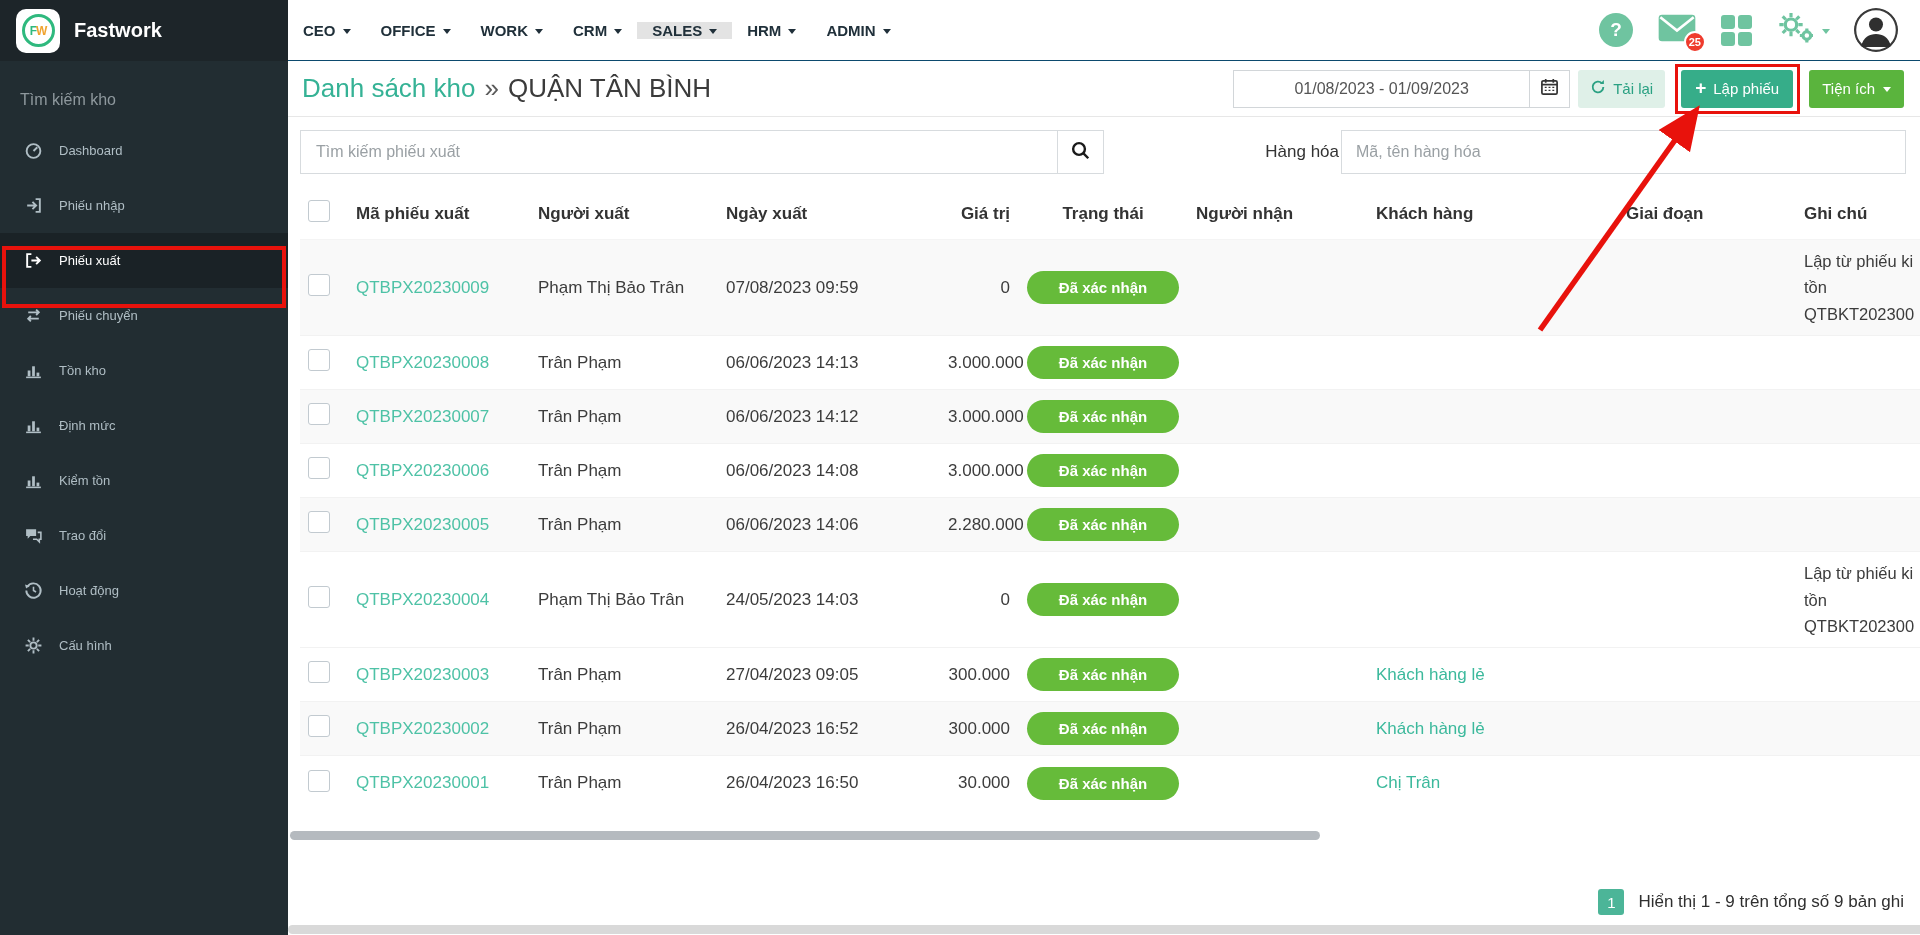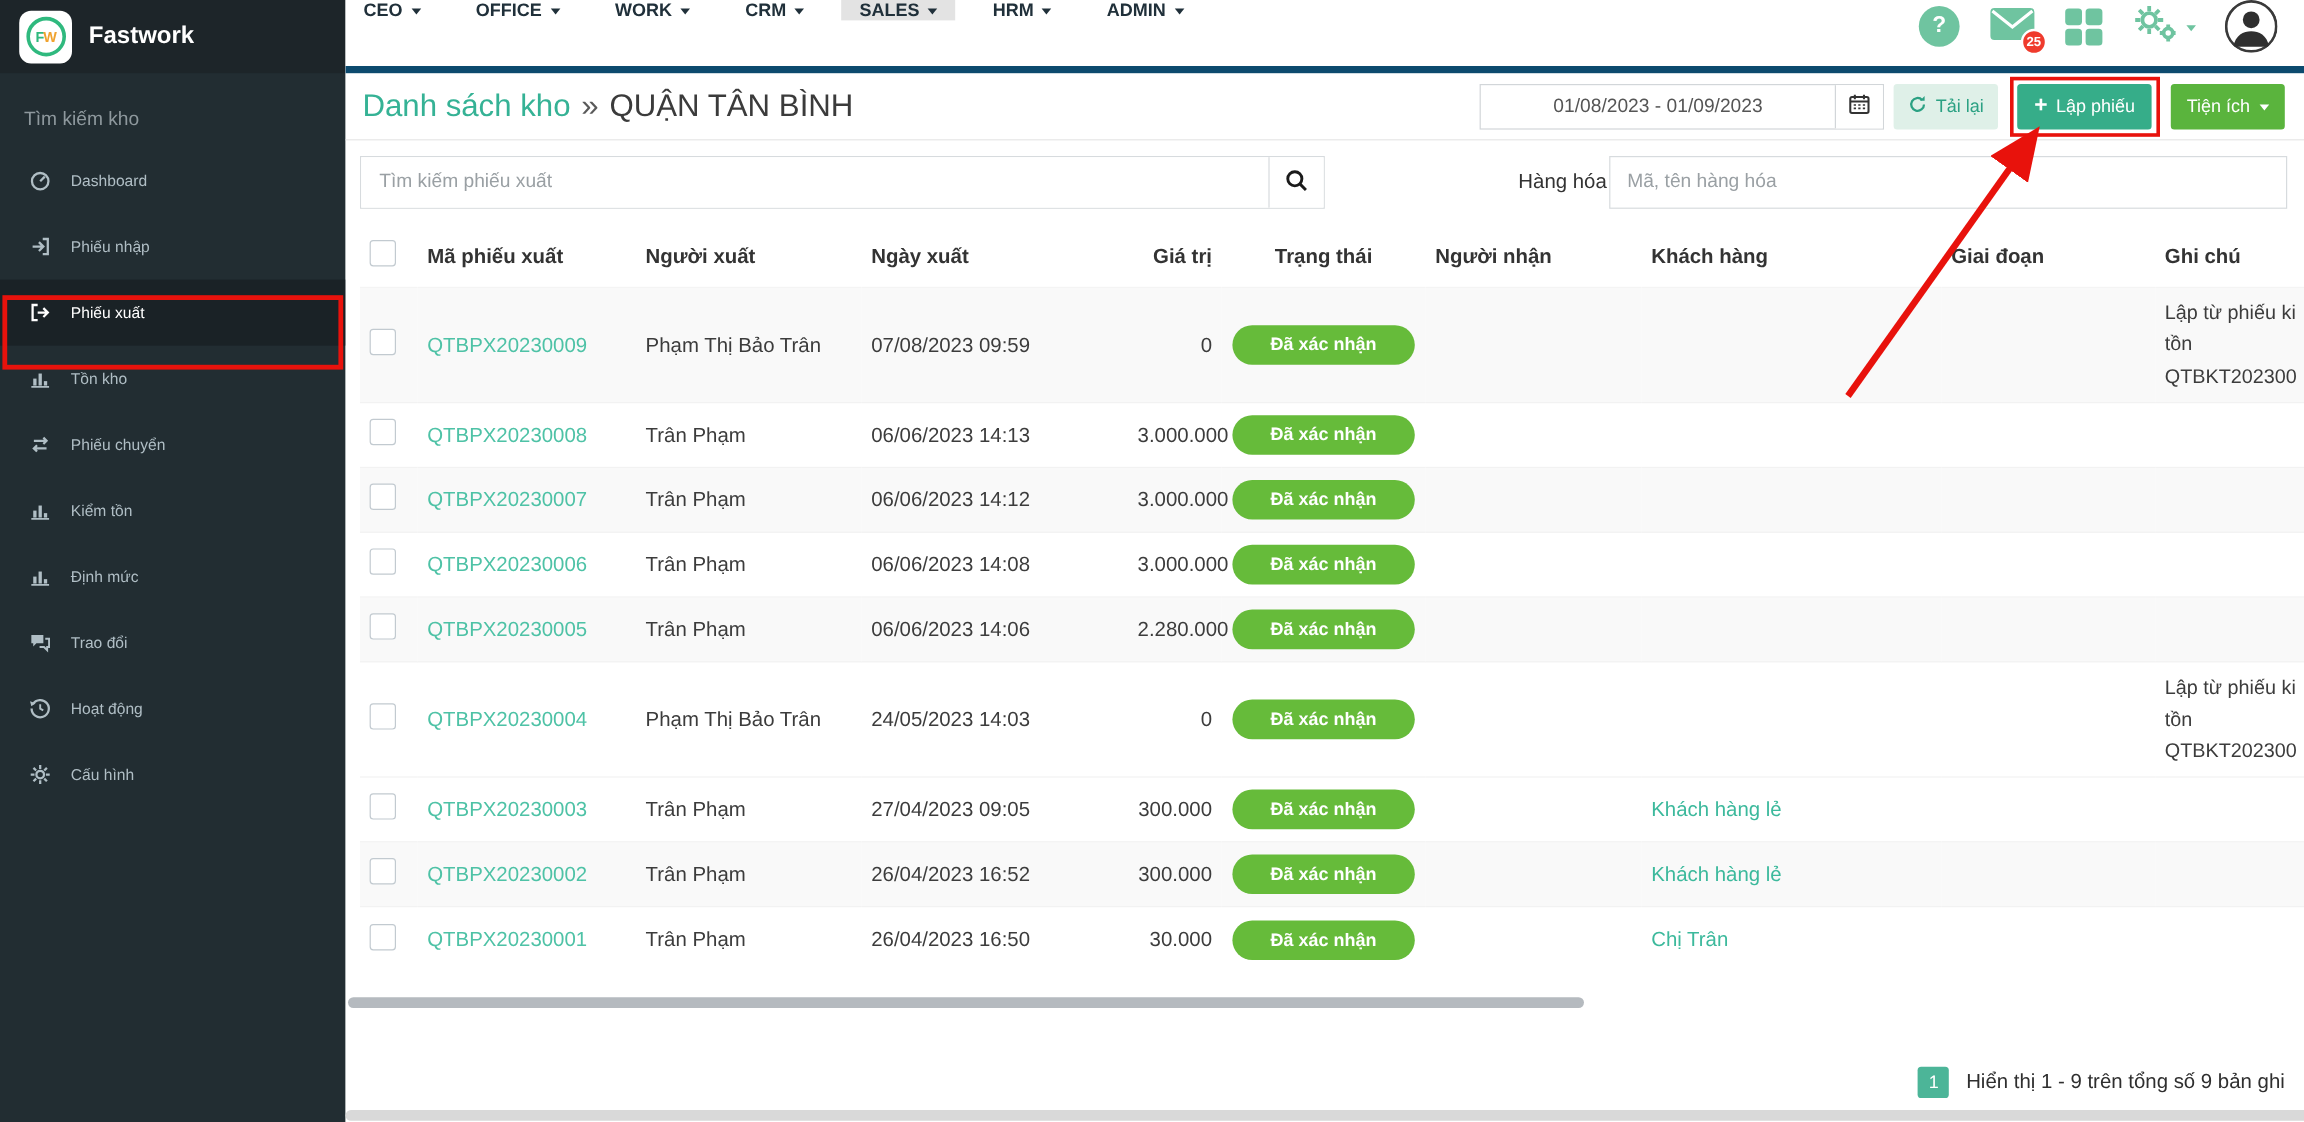--- a/index.html
+++ b/index.html
@@ -21,21 +21,21 @@
   .menu-item { display:flex; align-items:center; gap:15px; height:55px; padding-left:22px; color:#b0bec5; font-size:13px; cursor:pointer; }
   .menu-item.active { background:#1a2226; color:#fff; }
   .micon { width:22px; display:flex; justify-content:center; align-items:center; }
   .micon svg { stroke:currentColor; fill:none; }
   .micon svg .fl { fill:currentColor; stroke:none; }
   .annotation-sidebar-box { position:absolute; left:2px; top:246px; width:284px; height:62px; border:4px solid #e8120c; z-index:30; pointer-events:none; }
 
   
   .main { flex:1; min-width:0; display:flex; flex-direction:column; position:relative; background:#fff; }
 
-  .topnav { height:61px; border-bottom:6px solid #0c4a6e; display:flex; align-items:flex-start; background:#fff; flex-shrink:0;gap:16px; }
+  .topnav { height:61px; border-bottom:1px solid #0c4a6e; display:flex; align-items:center; background:#fff; flex-shrink:0; }
   .nav-item { display:flex; align-items:center; gap:7px; padding:0 15px; font-weight:bold; font-size:15px; color:#20303a; cursor:pointer; }
   .nav-item.active { background:#e3e3e3; }
   .caret-down { width:0; height:0; border-left:4.5px solid transparent; border-right:4.5px solid transparent; border-top:5px solid currentColor; margin-top:2px; }
   .nav-right { margin-left:auto; display:flex; align-items:center; gap:24px; padding-right:22px; }
   .help-circle { width:34px; height:34px; border-radius:50%; background:#6fc4a0; color:#fff; font-weight:bold; font-size:19px; display:flex; align-items:center; justify-content:center; cursor:pointer; }
   .noti-wrap { position:relative; cursor:pointer; }
   .noti-badge { position:absolute; right:-9px; bottom:-5px; min-width:22px; height:22px; border-radius:11px; background:#ef3b2d; border:2px solid #fff; color:#fff; font-size:11px; font-weight:bold; display:flex; align-items:center; justify-content:center; padding:0 3px; }
   .grid-icon { width:31px; height:31px; display:grid; grid-template-columns:14px 14px; grid-template-rows:14px 14px; gap:3px; cursor:pointer; }
   .grid-icon span { background:#6fc4a0; border-radius:3px; }
   .settings-wrap { display:flex; align-items:center; gap:6px; color:#6fc4a0; cursor:pointer; }
@@ -134,59 +134,59 @@
         <span class="micon">
           <svg width="19" height="19" viewBox="0 0 18 18" stroke-width="1.8">
               <path d="M7 3H3v12h4"></path>
               <path d="M7 9h8M11.5 5.5L15 9l-3.5 3.5"></path>
             </svg>
         </span>
         <span>Phiếu xuất</span>
       </div>
       <div class="menu-item">
         <span class="micon">
+          <svg width="19" height="19" viewBox="0 0 18 18" stroke-width="1.8">
+              <path d="M4 6h10M11.5 3.5L14 6l-2.5 2.5"></path>
+              <path d="M14 12H4M6.5 9.5L4 12l2.5 2.5"></path>
+            </svg>
+        </span>
+        <span>Phiếu chuyển</span>
+      </div>
+      <div class="menu-item">
+        <span class="micon">
           <svg width="19" height="19" viewBox="0 0 18 18">
               <path d="M2 15.5h14" stroke-width="1.5"></path>
               <rect class="fl" x="3.5" y="9" width="2.6" height="5.5"></rect>
               <rect class="fl" x="7.7" y="5" width="2.6" height="9.5"></rect>
               <rect class="fl" x="11.9" y="11" width="2.6" height="3.5"></rect>
             </svg>
         </span>
         <span>Tồn kho</span>
       </div>
       <div class="menu-item">
         <span class="micon">
-          <svg width="19" height="19" viewBox="0 0 18 18" stroke-width="1.8">
-              <path d="M4 6h10M11.5 3.5L14 6l-2.5 2.5"></path>
-              <path d="M14 12H4M6.5 9.5L4 12l2.5 2.5"></path>
-            </svg>
-        </span>
-        <span>Phiếu chuyển</span>
-      </div>
-      <div class="menu-item">
-        <span class="micon">
           <svg width="19" height="19" viewBox="0 0 18 18">
               <path d="M2 15.5h14" stroke-width="1.5"></path>
               <rect class="fl" x="3.5" y="9" width="2.6" height="5.5"></rect>
               <rect class="fl" x="7.7" y="5" width="2.6" height="9.5"></rect>
               <rect class="fl" x="11.9" y="11" width="2.6" height="3.5"></rect>
             </svg>
         </span>
-        <span>Kiểm tồn</span>
+        <span>Định mức</span>
       </div>
       <div class="menu-item">
         <span class="micon">
           <svg width="19" height="19" viewBox="0 0 18 18">
               <path d="M2 15.5h14" stroke-width="1.5"></path>
               <rect class="fl" x="3.5" y="9" width="2.6" height="5.5"></rect>
               <rect class="fl" x="7.7" y="5" width="2.6" height="9.5"></rect>
               <rect class="fl" x="11.9" y="11" width="2.6" height="3.5"></rect>
             </svg>
         </span>
-        <span>Định mức</span>
+        <span>Kiểm tồn</span>
       </div>
       <div class="menu-item">
         <span class="micon">
           <svg width="19" height="19" viewBox="0 0 18 18">
               <path class="fl" d="M2 3h9.5v6.5H6L3.5 12V9.5H2z"></path>
               <path d="M13 6h3v6.5h-1.5V15l-2.5-2.5H8.5" stroke-width="1.5"></path>
             </svg>
         </span>
         <span>Trao đổi</span>
       </div>

